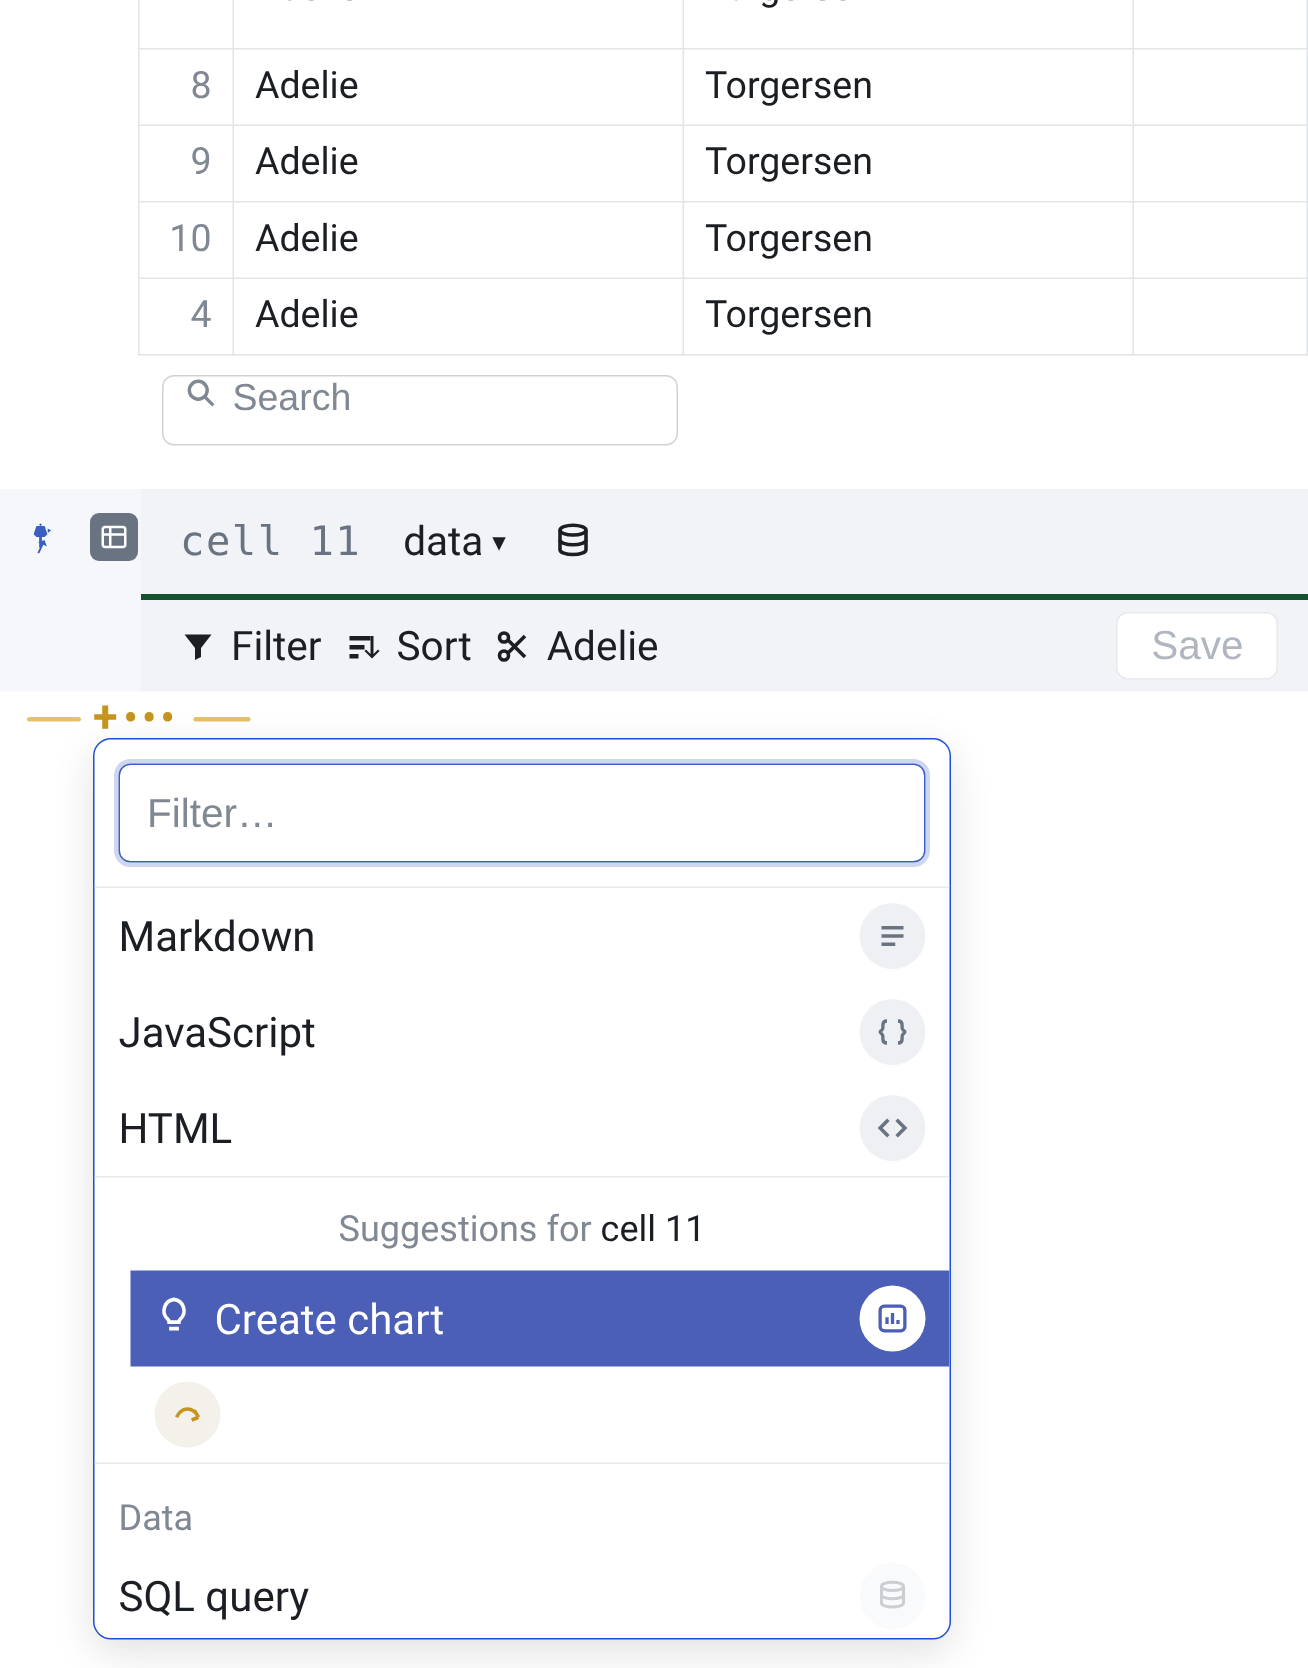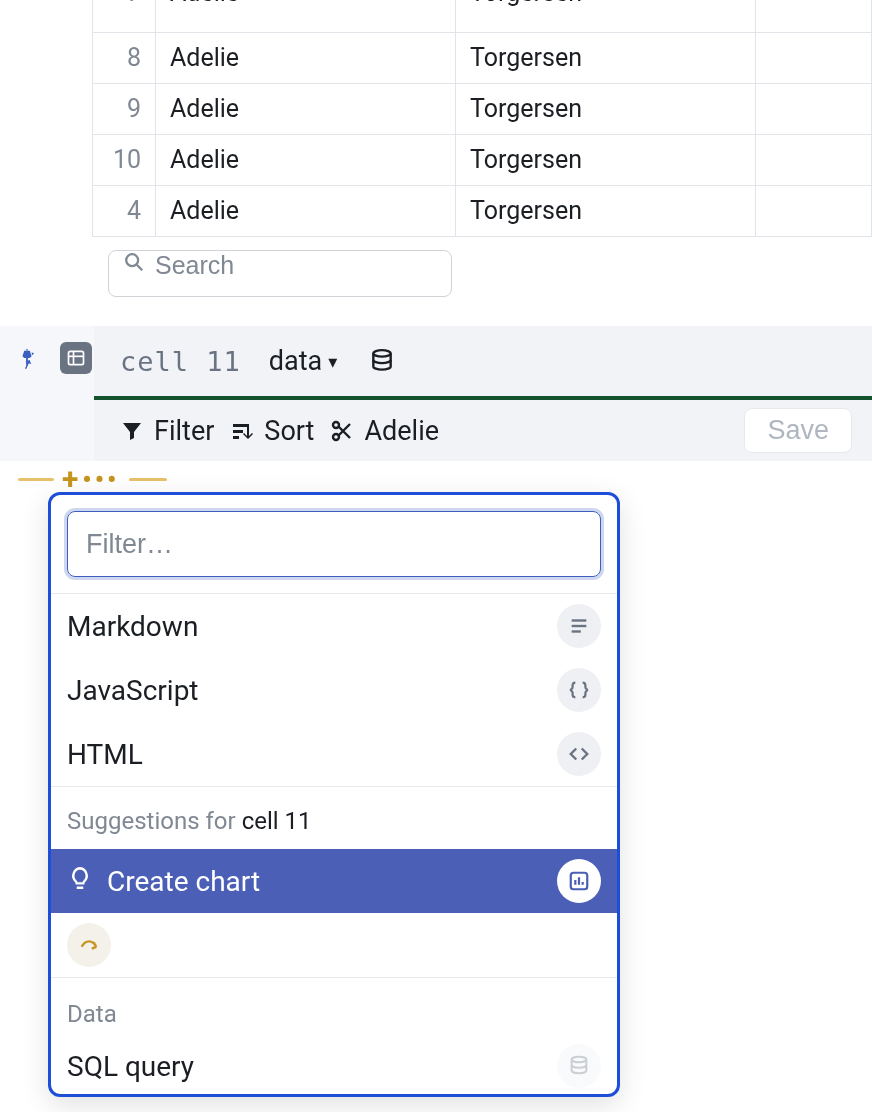--- a/index.html
+++ b/index.html
@@ -48,37 +48,37 @@
 
   
   .addline { position:absolute; left:0; top:470px; right:0; height:18px; display:flex; align-items:center; }
   .dash { height:3px; background:#e6c06a; border-radius:2px; }
   .dash.s { width:36px; margin-left:18px; }
   .dash.e { width:38px; margin-left:10px; }
   .plus { color:#c6951f; font-size:30px; font-weight:700; margin:0 2px 0 8px; line-height:1; }
   .dots { color:#c6951f; font-size:26px; letter-spacing:3px; margin-left:2px; line-height:1; font-weight:700; }
 
   
-  .menu { position:absolute; left:48px; top:492px; width:572px; background:#fff; border:3px solid #1d4ed8; border-radius:12px; box-shadow:0 8px 28px rgba(0,0,0,0.12); overflow:hidden; }
+  .menu { position:absolute; left:62px; top:492px; width:572px; background:#fff; border:1px solid #1d4ed8; border-radius:12px; box-shadow:0 8px 28px rgba(0,0,0,0.12); overflow:hidden; }
   .menu-pad { padding:16px; }
   .filter-input { width:100%; height:66px; border:1.5px solid #3b5fc0; outline:3px solid rgba(59,95,192,0.25); border-radius:8px; font-size:27px; padding:0 18px; }
   .filter-input::placeholder { color:#808893; }
 
   .menu-sep { height:1px; background:#e7e9ed; }
 
   .menu-item { display:flex; align-items:center; justify-content:space-between; height:64px; padding:0 16px; cursor:pointer; }
   .menu-item .lbl { font-size:28px; }
   .badge { width:44px; height:44px; border-radius:999px; background:#eef0f3; display:flex; align-items:center; justify-content:center; color:#6a7382; }
   .badge svg { width:22px; height:22px; }
   .badge.white { background:#fff; }
 
-  .sect-label { font-size:24px; color:#808893; padding:20px 16px 14px; }
+  .sect-label { font-size:24px; color:#808893; padding:20px 16px 14px;text-align:center; }
   .sect-label .ref { color:#1b1e23; }
 
-  .sugg { display:flex; align-items:center; justify-content:space-between; height:64px; padding:0 16px; cursor:pointer; }
+  .sugg { display:flex; align-items:center; justify-content:space-between; height:64px; padding:0 16px; cursor:pointer;margin-left:24px; }
   .sugg .left { display:flex; align-items:center; gap:14px; font-size:28px; }
   .sugg.active { background:#4a5fb5; color:#fff; }
   .sugg.active .badge { background:#fff; color:#4a5fb5; }
   .sugg.gold { color:#c6951f; }
   .sugg.gold .badge { background:#f4f1ea; color:#c6951f; }
   .bulb svg { width:26px; height:26px; }
 
   .data-heading { font-size:24px; color:#808893; padding:22px 16px 10px; }
   .menu-item.last { height:56px;align-items:center; }
   .menu-item.last .lbl { font-size:28px; }

